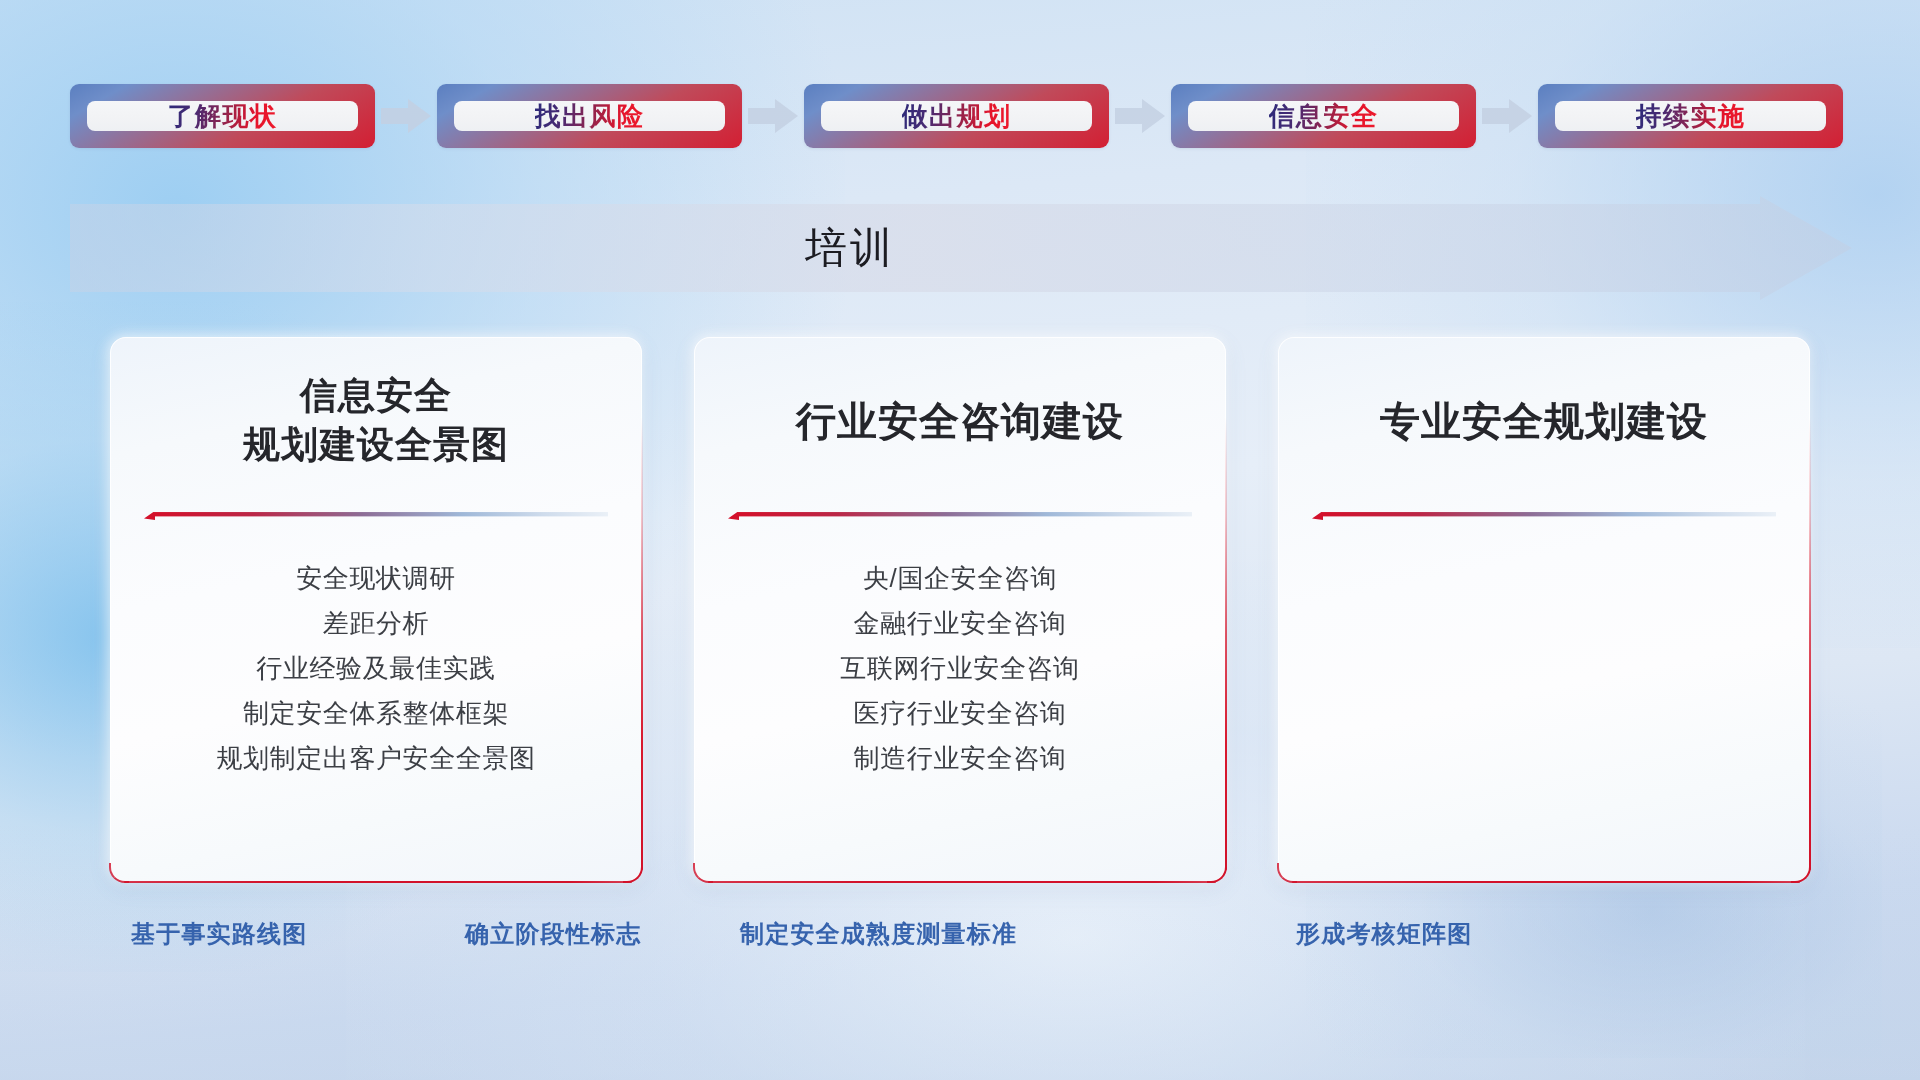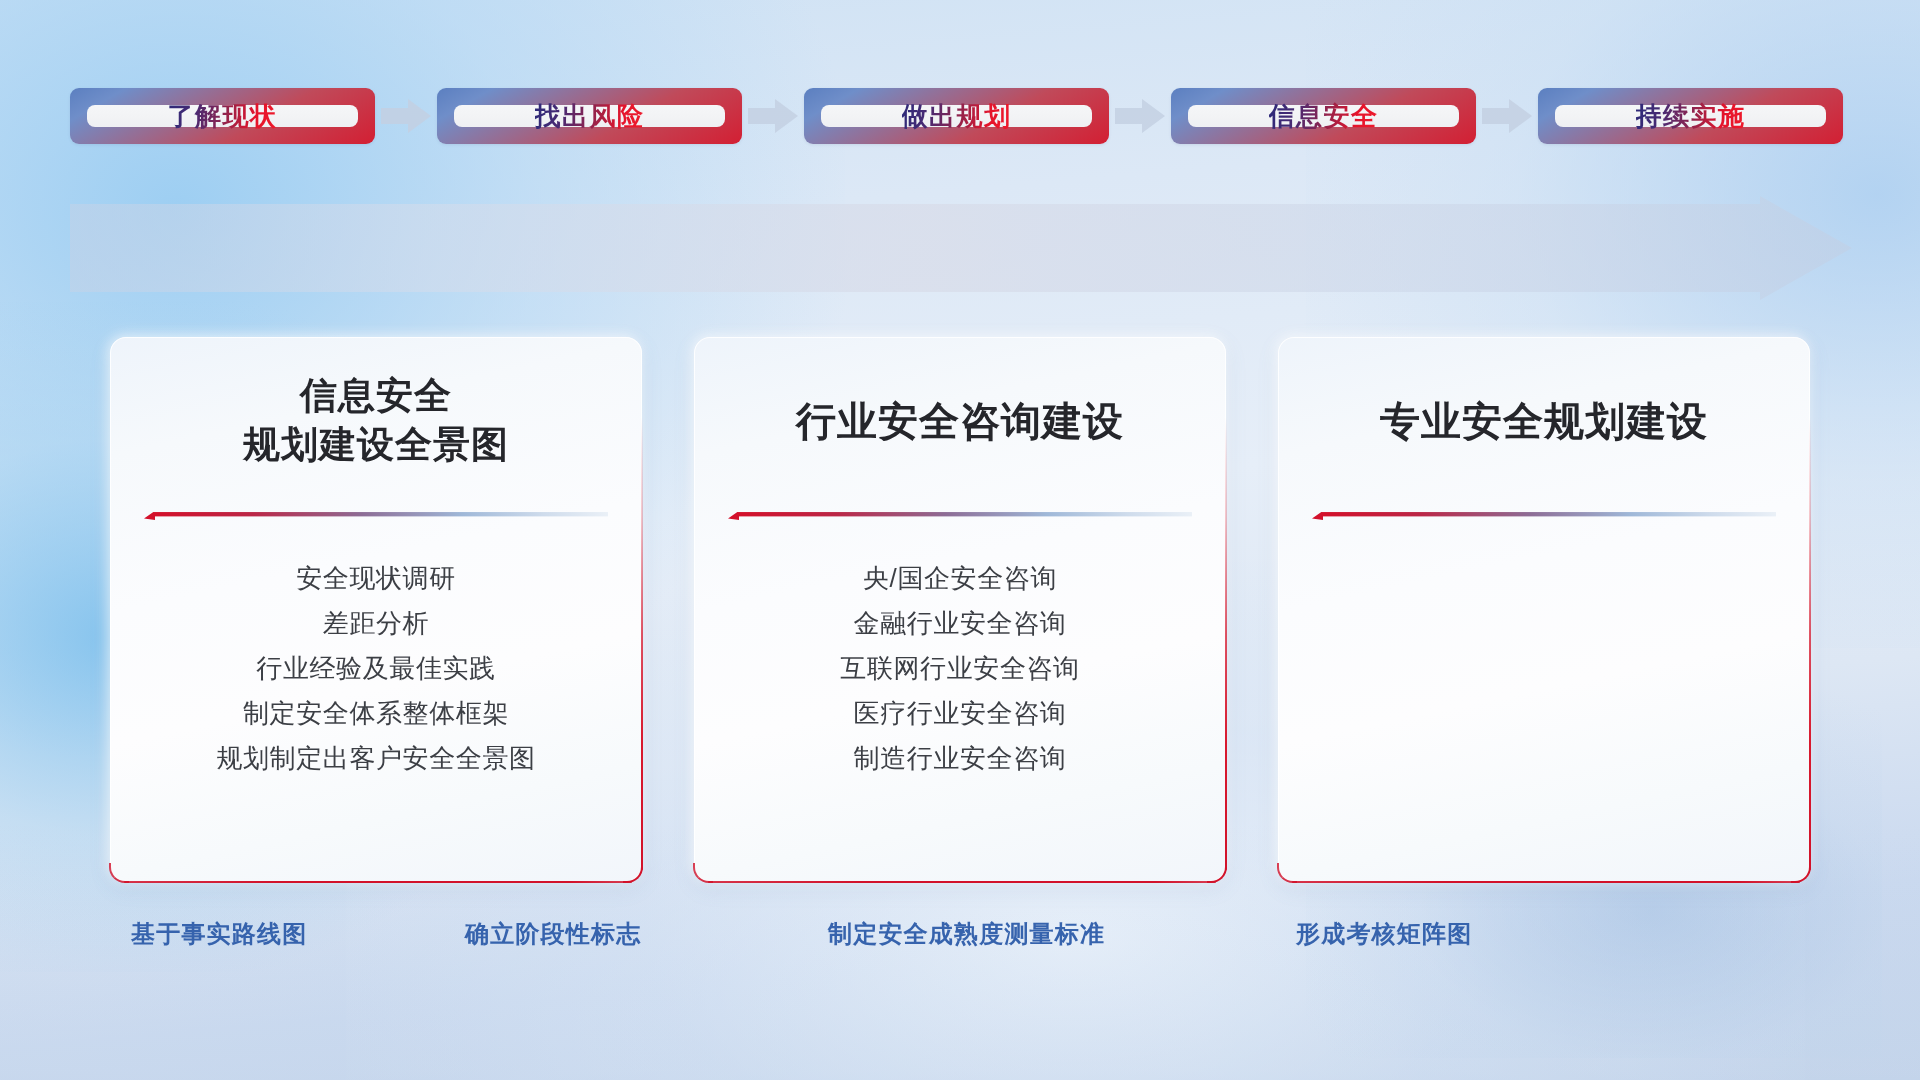--- a/index.html
+++ b/index.html
@@ -42,21 +42,21 @@
     position:absolute; right:2%; bottom:2%; width:30%; height:34%;
     background:radial-gradient(ellipse at 60% 60%,rgba(160,190,225,0.5) 0%,rgba(190,212,236,0.2) 48%,rgba(210,226,244,0) 80%);
   }
 
   
   .steps {
     position:absolute; left:70px; top:80px; width:1780px; height:72px;
     display:flex; align-items:center;
   }
   .step-box {
-    width:305px; height:56px; flex:0 0 auto;
+    width:305px; height:64px; flex:0 0 auto;
     border-radius:9px;
     position:relative;
     background:linear-gradient(150deg,#5b7fc0 0%,#6f8ec9 14%,#c04a5a 62%,#d31f33 100%);
     padding:17px;
     box-shadow:0 1px 3px rgba(70,100,150,0.12);
   }
   .step-box-inner {
     width:100%; height:100%;
     border-radius:8px;
     background:linear-gradient(180deg,#f5f6f8 0%,#f2f3f5 55%,#eef0f3 100%);
@@ -157,21 +157,21 @@
   .foot {
     position:absolute; left:0; top:918px; width:1920px; height:54px;padding-left:44px;
   }
   .foot-label {
     position:absolute; top:0;
     font-size:24px; font-weight:700; color:#3663ad;
     letter-spacing:1.2px; white-space:nowrap;
   }
   .fl0 { left:131px; }
   .fl1 { left:465px; }
-  .fl2 { left:828px; }
+  .fl2 { left:740px; }
   .fl3 { left:1296px; }
 </style>
 </head>
 <body>
 
 <div class="bg">
   <div class="bg-base"></div>
   <div class="bg-glow-1"></div>
   <div class="bg-glow-2"></div>
   <div class="bg-glow-3"></div>
@@ -244,20 +244,21 @@
       <linearGradient id="bannerFill" x1="0" y1="0" x2="1" y2="0">
         <stop offset="0" stop-color="#c6d2e6" stop-opacity="0.50"></stop>
         <stop offset="0.20" stop-color="#d2dcec" stop-opacity="0.62"></stop>
         <stop offset="0.48" stop-color="#d8dce9" stop-opacity="0.72"></stop>
         <stop offset="0.74" stop-color="#cfd9ea" stop-opacity="0.66"></stop>
         <stop offset="1" stop-color="#c2cfe4" stop-opacity="0.56"></stop>
       </linearGradient>
     </defs>
     <path d="M0 8 H1690 V0 L1782 52 L1690 104 V96 H0 Z" fill="url(#bannerFill)"></path>
   </svg>
+  <div class="banner-title">培训</div>
 </div>
 
 <div class="cards">
 
   <div class="card">
     <div class="card-accent-r"></div>
     <div class="card-accent-b"></div>
     <div class="card-corner-br"></div>
     <div class="card-corner-bl"></div>
 

